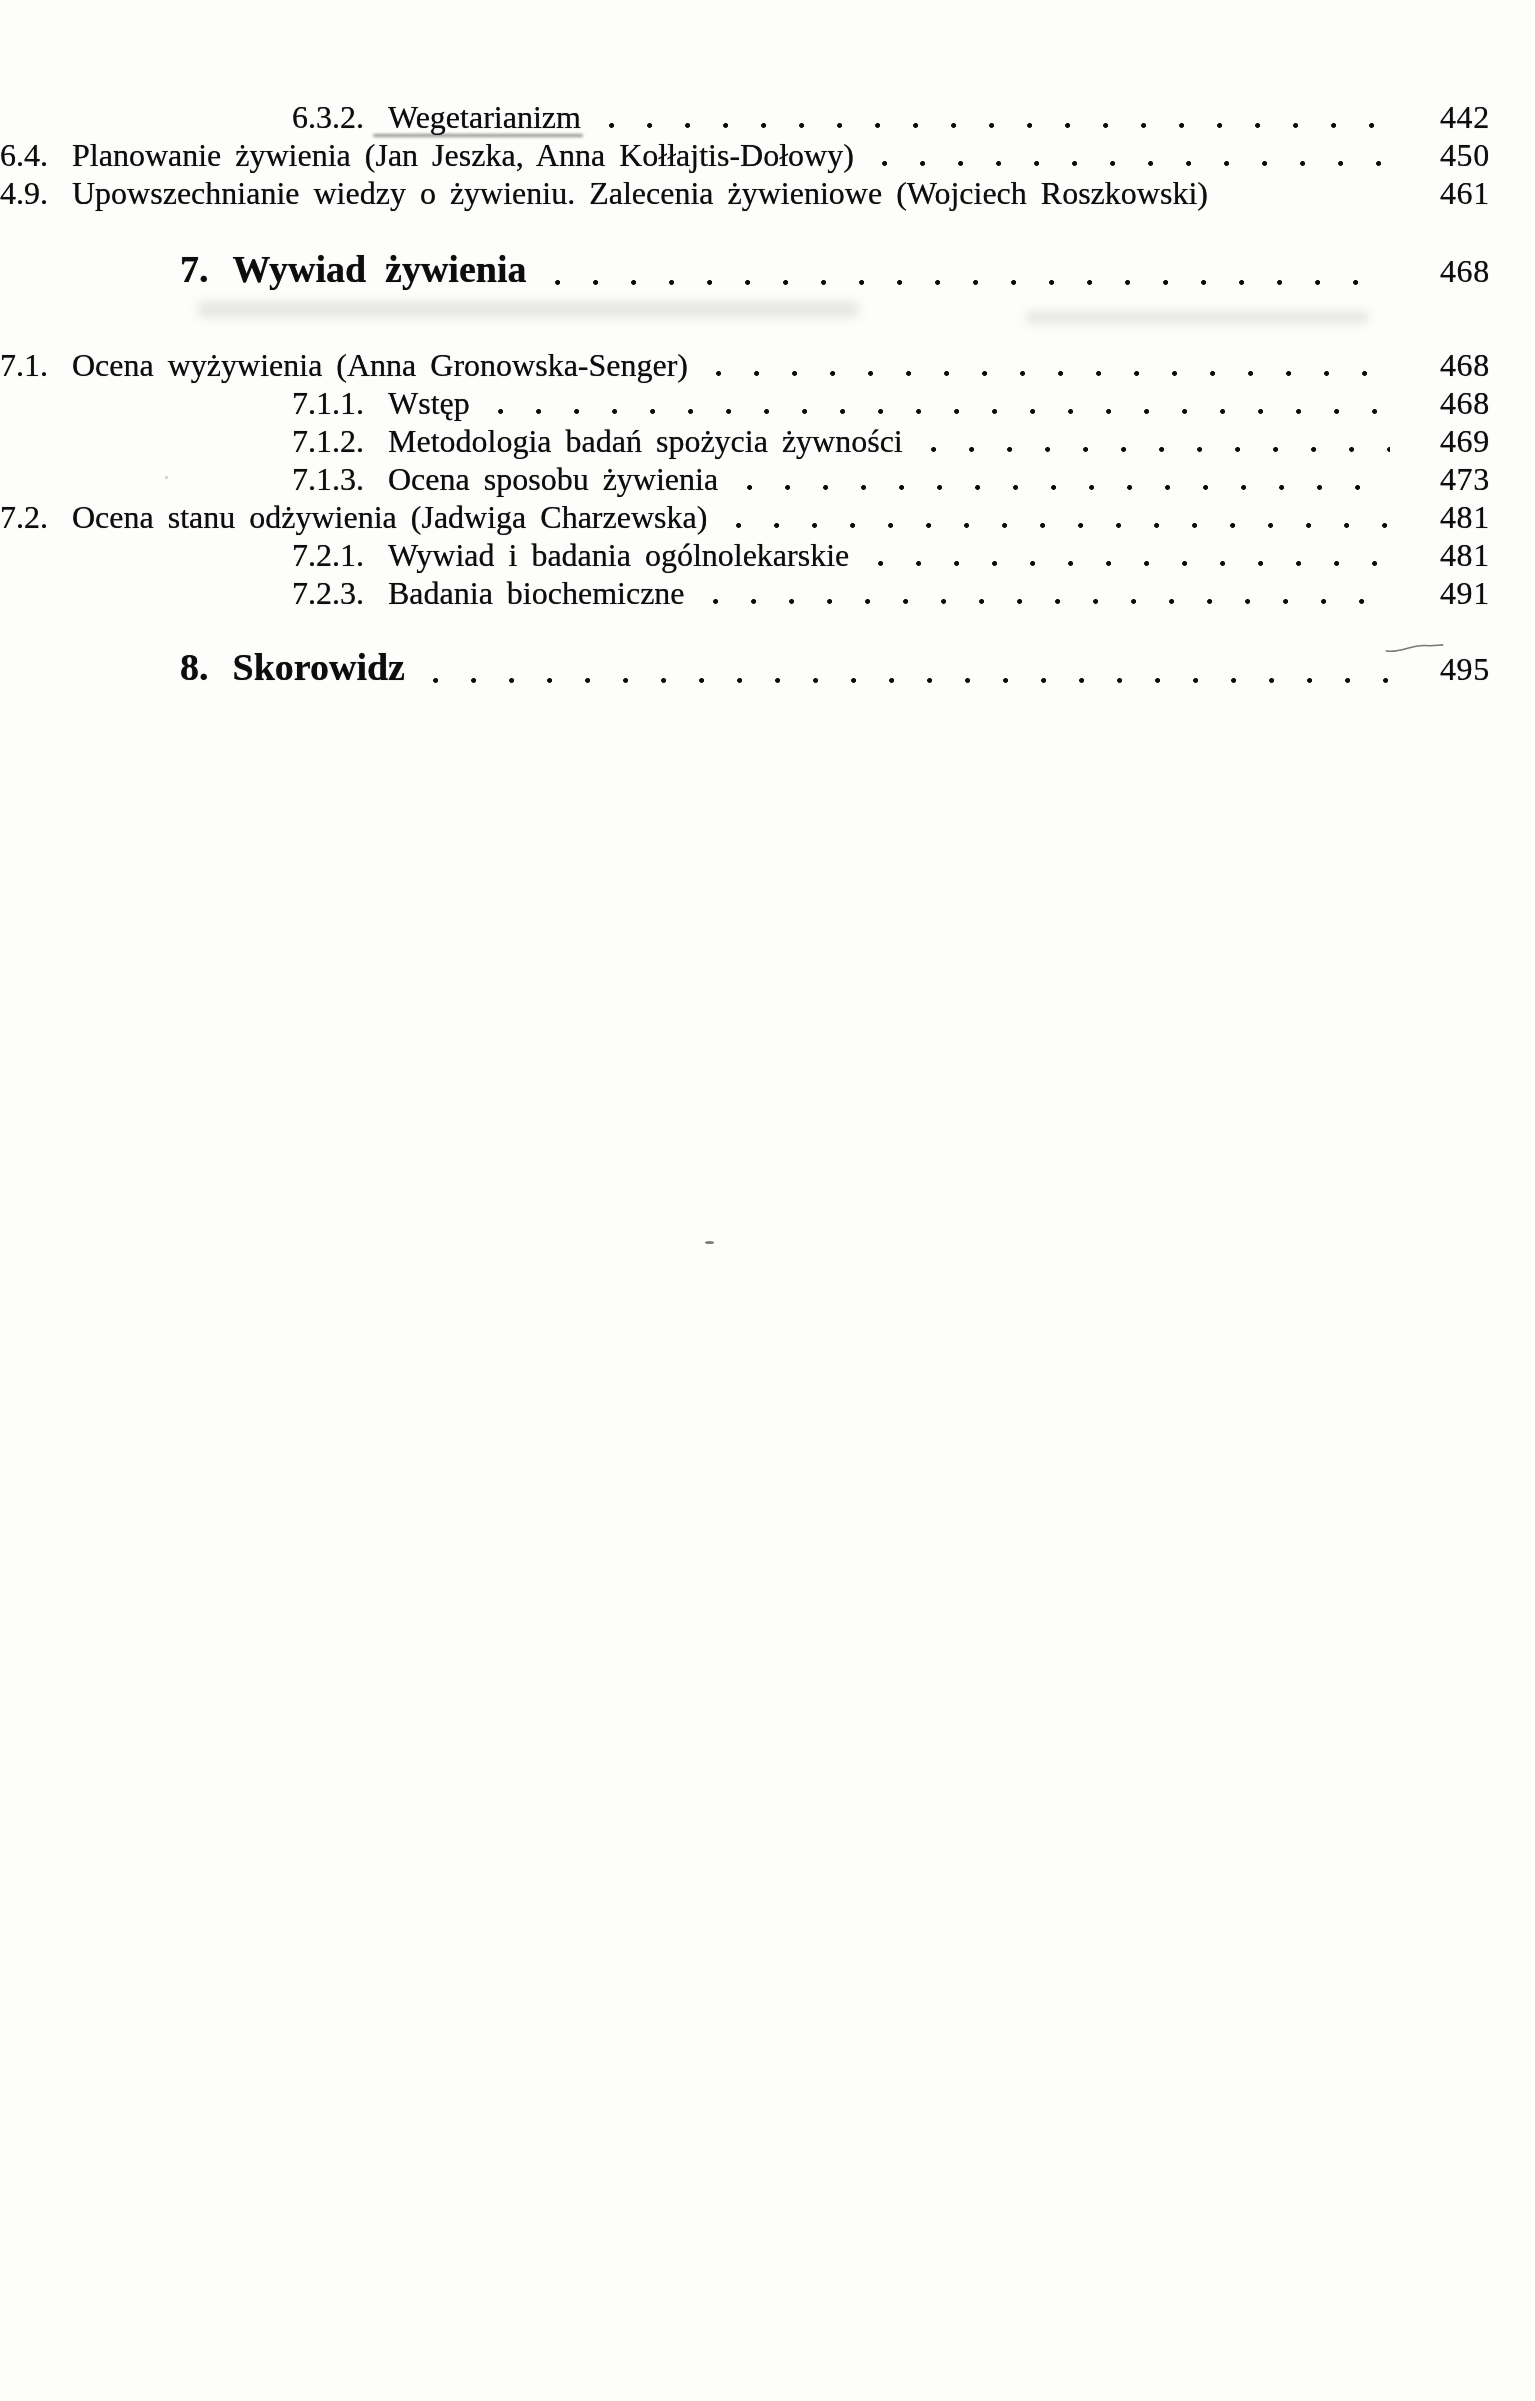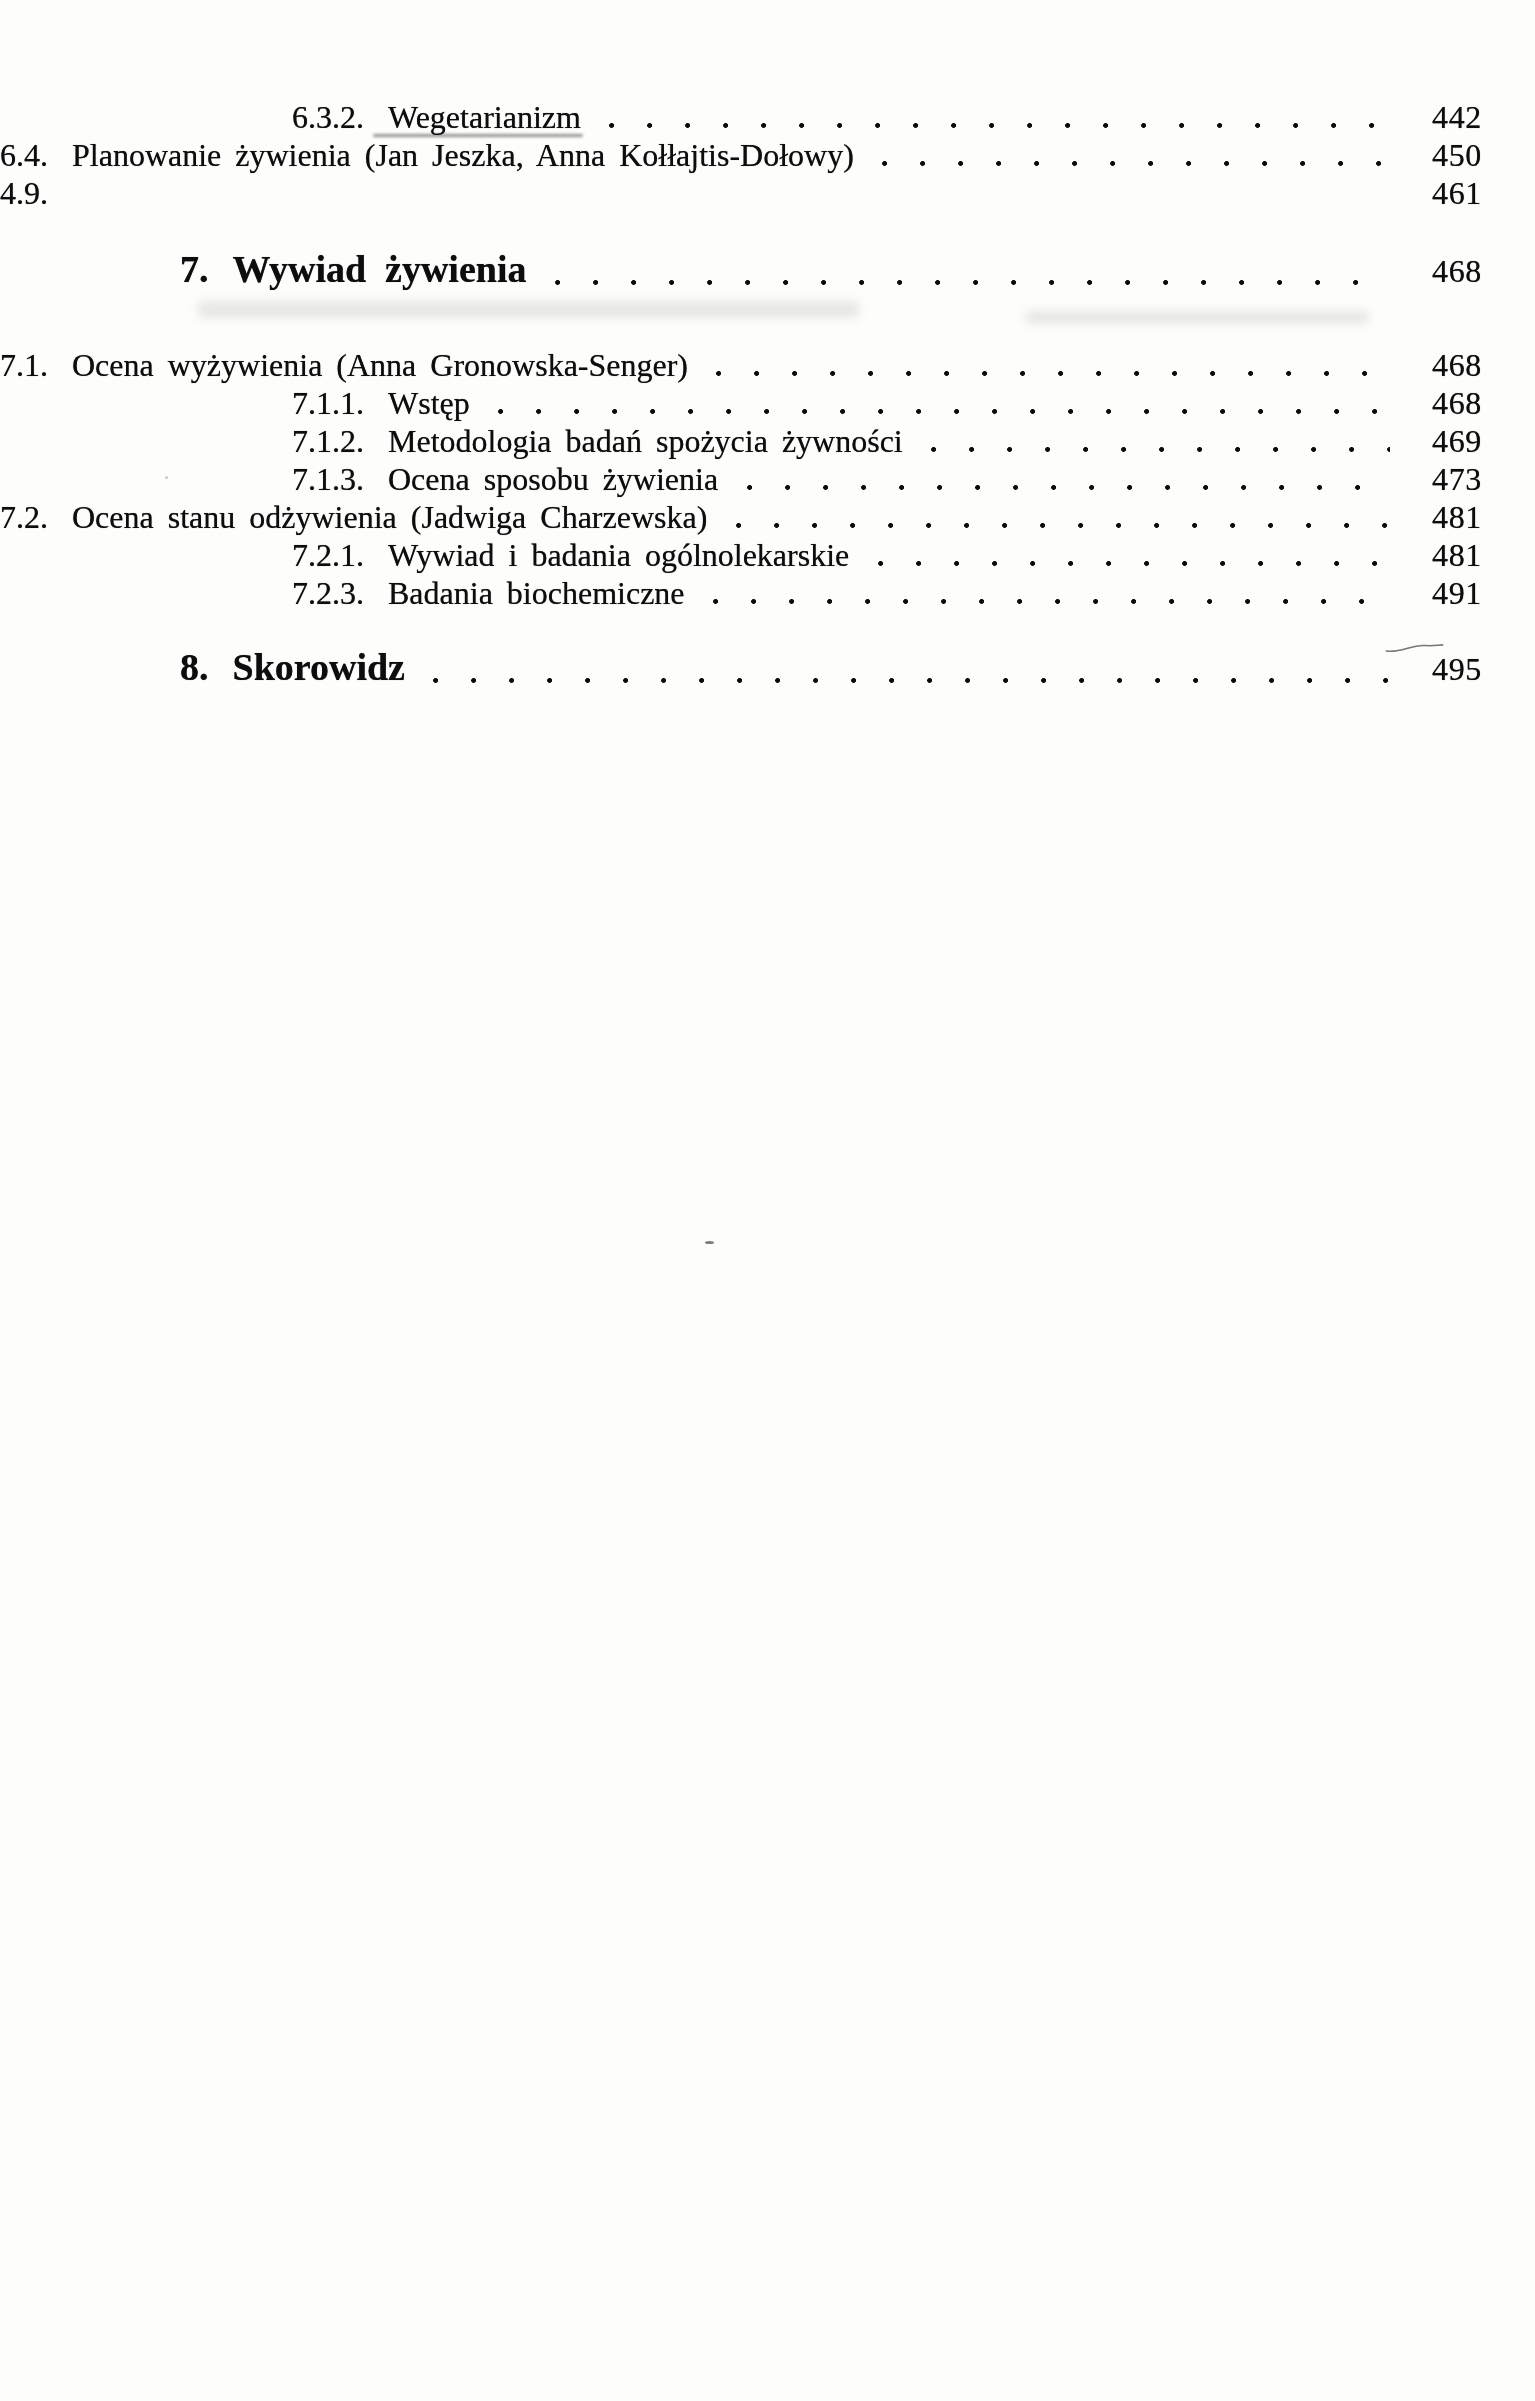--- a/index.html
+++ b/index.html
@@ -49,21 +49,21 @@
     background-image: radial-gradient(circle at 4.6px 4.6px, #0b0b0b 2.1px, rgba(0,0,0,0) 2.9px);
     background-size: 38px 9.3px;
     background-repeat: repeat-x;
     background-position: left center;
   }
   .lvl-1 .leader { margin-bottom: 8.6px; }
   .no-leader .leader { background-image: none; }
 
   .toc-row .page-num {
     flex: 0 0 66px;
-    text-align: center;
+    text-align: right;
     font-size: 32px;
     font-weight: 400;
     letter-spacing: 0.7px;
   }
 
   
   #row-heading-7 { margin-top: 33px; margin-bottom: 50px; }
   #row-heading-8 { margin-top: 31px; }
 
   
@@ -101,20 +101,21 @@
 
   <div class="toc-row lvl-2">
     <span class="num">6.4.</span>
     <span class="title">Planowanie żywienia (Jan Jeszka, Anna Kołłajtis-Dołowy)</span>
     <span class="leader"></span>
     <span class="page-num">450</span>
   </div>
 
   <div class="toc-row lvl-2 no-leader">
     <span class="num">4.9.</span>
+    <span class="title">Upowszechnianie wiedzy o żywieniu. Zalecenia żywieniowe (Wojciech Roszkowski)</span>
     <span class="leader"></span>
     <span class="page-num">461</span>
   </div>
 
   <div class="toc-row lvl-1" id="row-heading-7">
     <span class="num">7.</span>
     <span class="title">Wywiad żywienia</span>
     <span class="leader"></span>
     <span class="page-num">468</span>
   </div>

